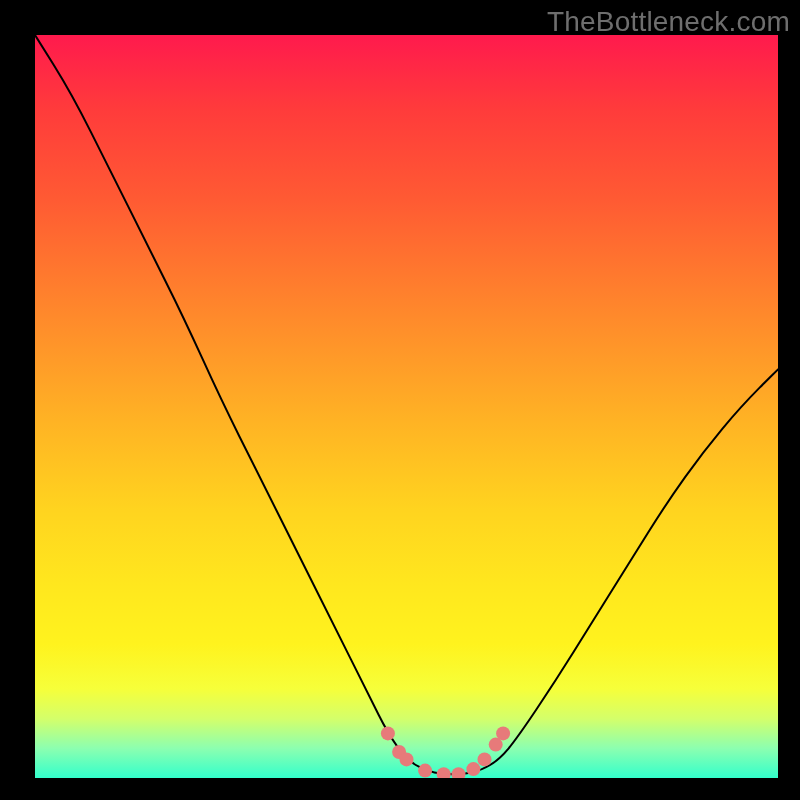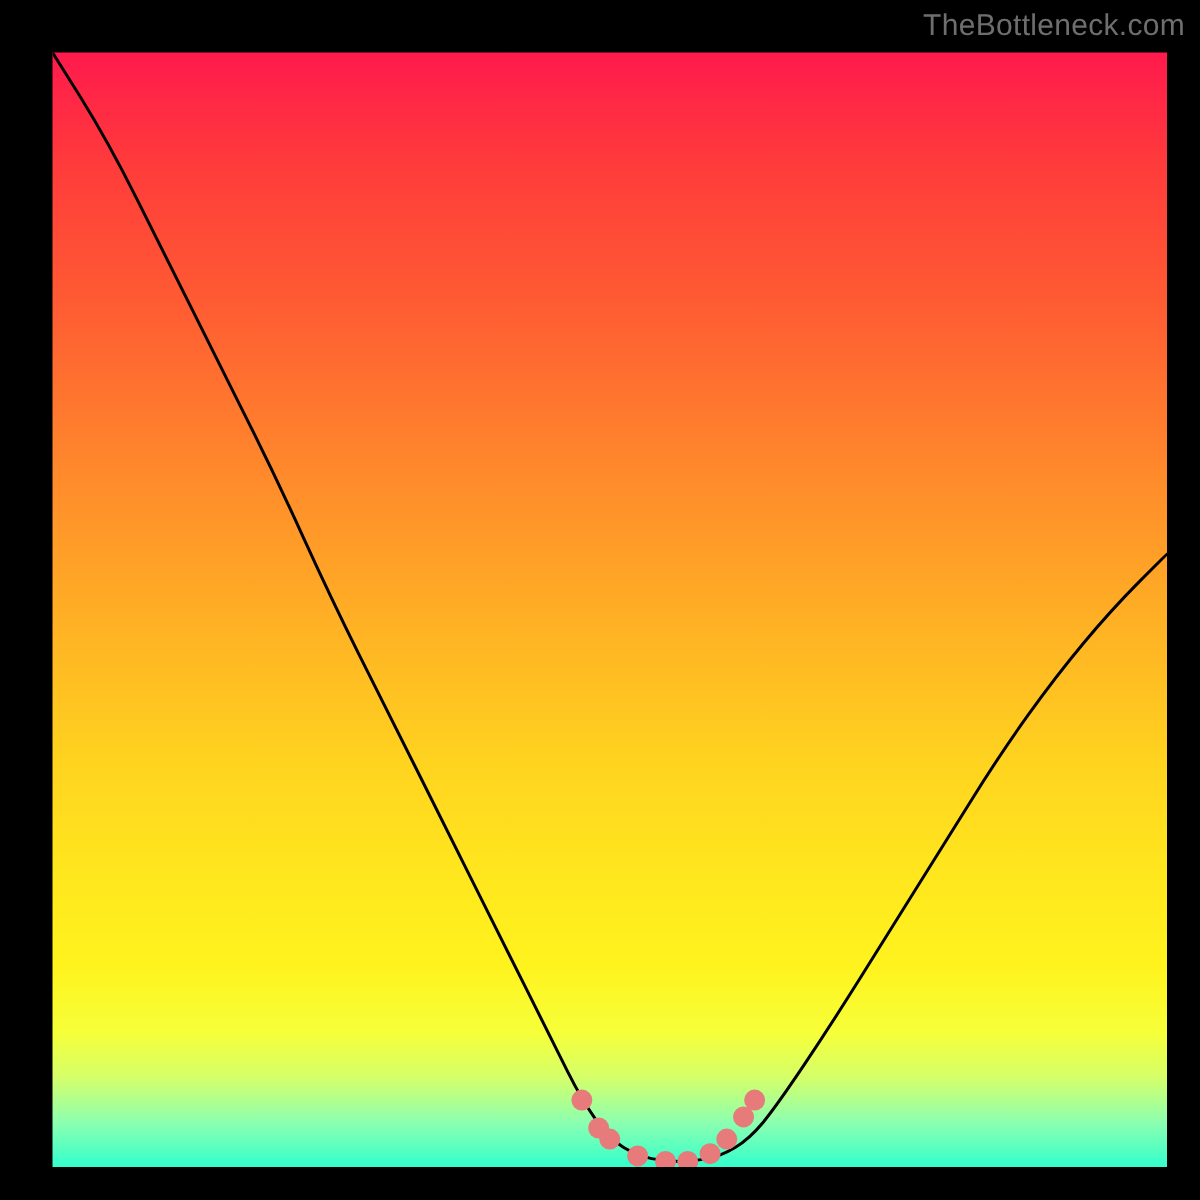--- a/index.html
+++ b/index.html
@@ -37,21 +37,21 @@
       #d4ff6a 92%,
       #8cffb0 96%,
       #33ffcc 100%
     );
   }
   .watermark {
     position: absolute;
     top: 6px;
     right: 10px;
     font-family: Arial, Helvetica, sans-serif;
-    font-size: 20px;
+    font-size: 28px;
     color: #6e6e6e;
     letter-spacing: 0.2px;
     user-select: none;
   }
   svg.curve {
     position: absolute;
     left: 0;
     top: 0;
     width: 743px;
     height: 743px;

